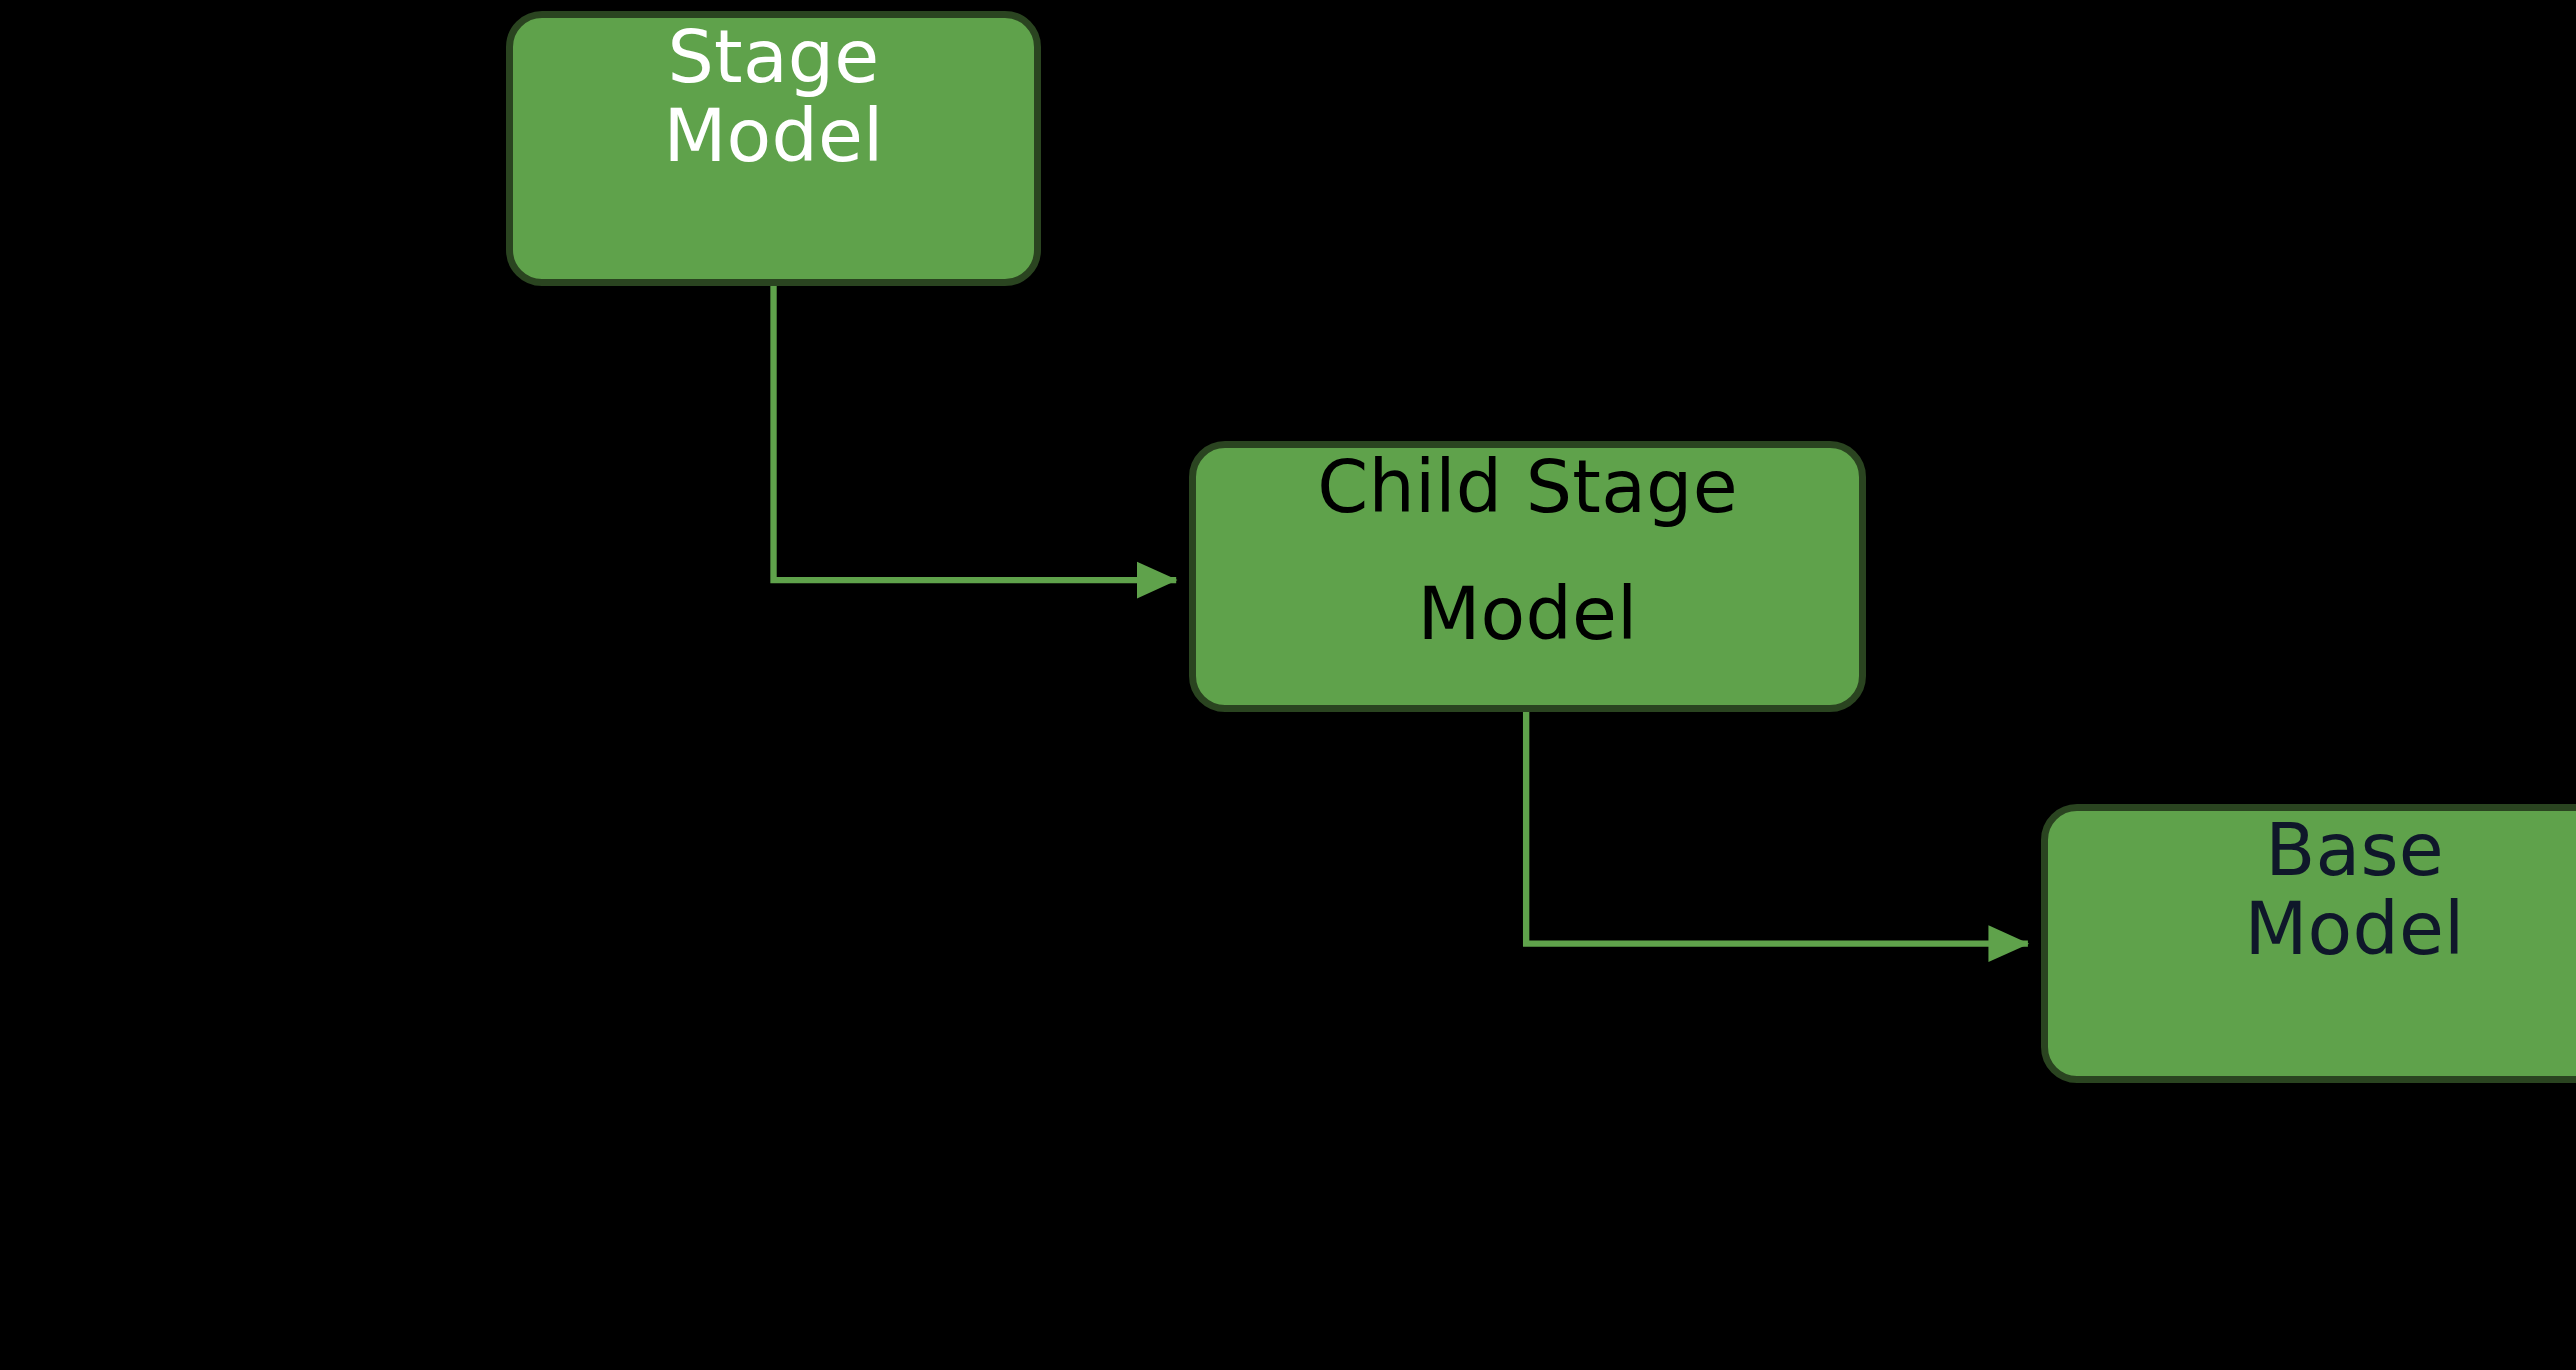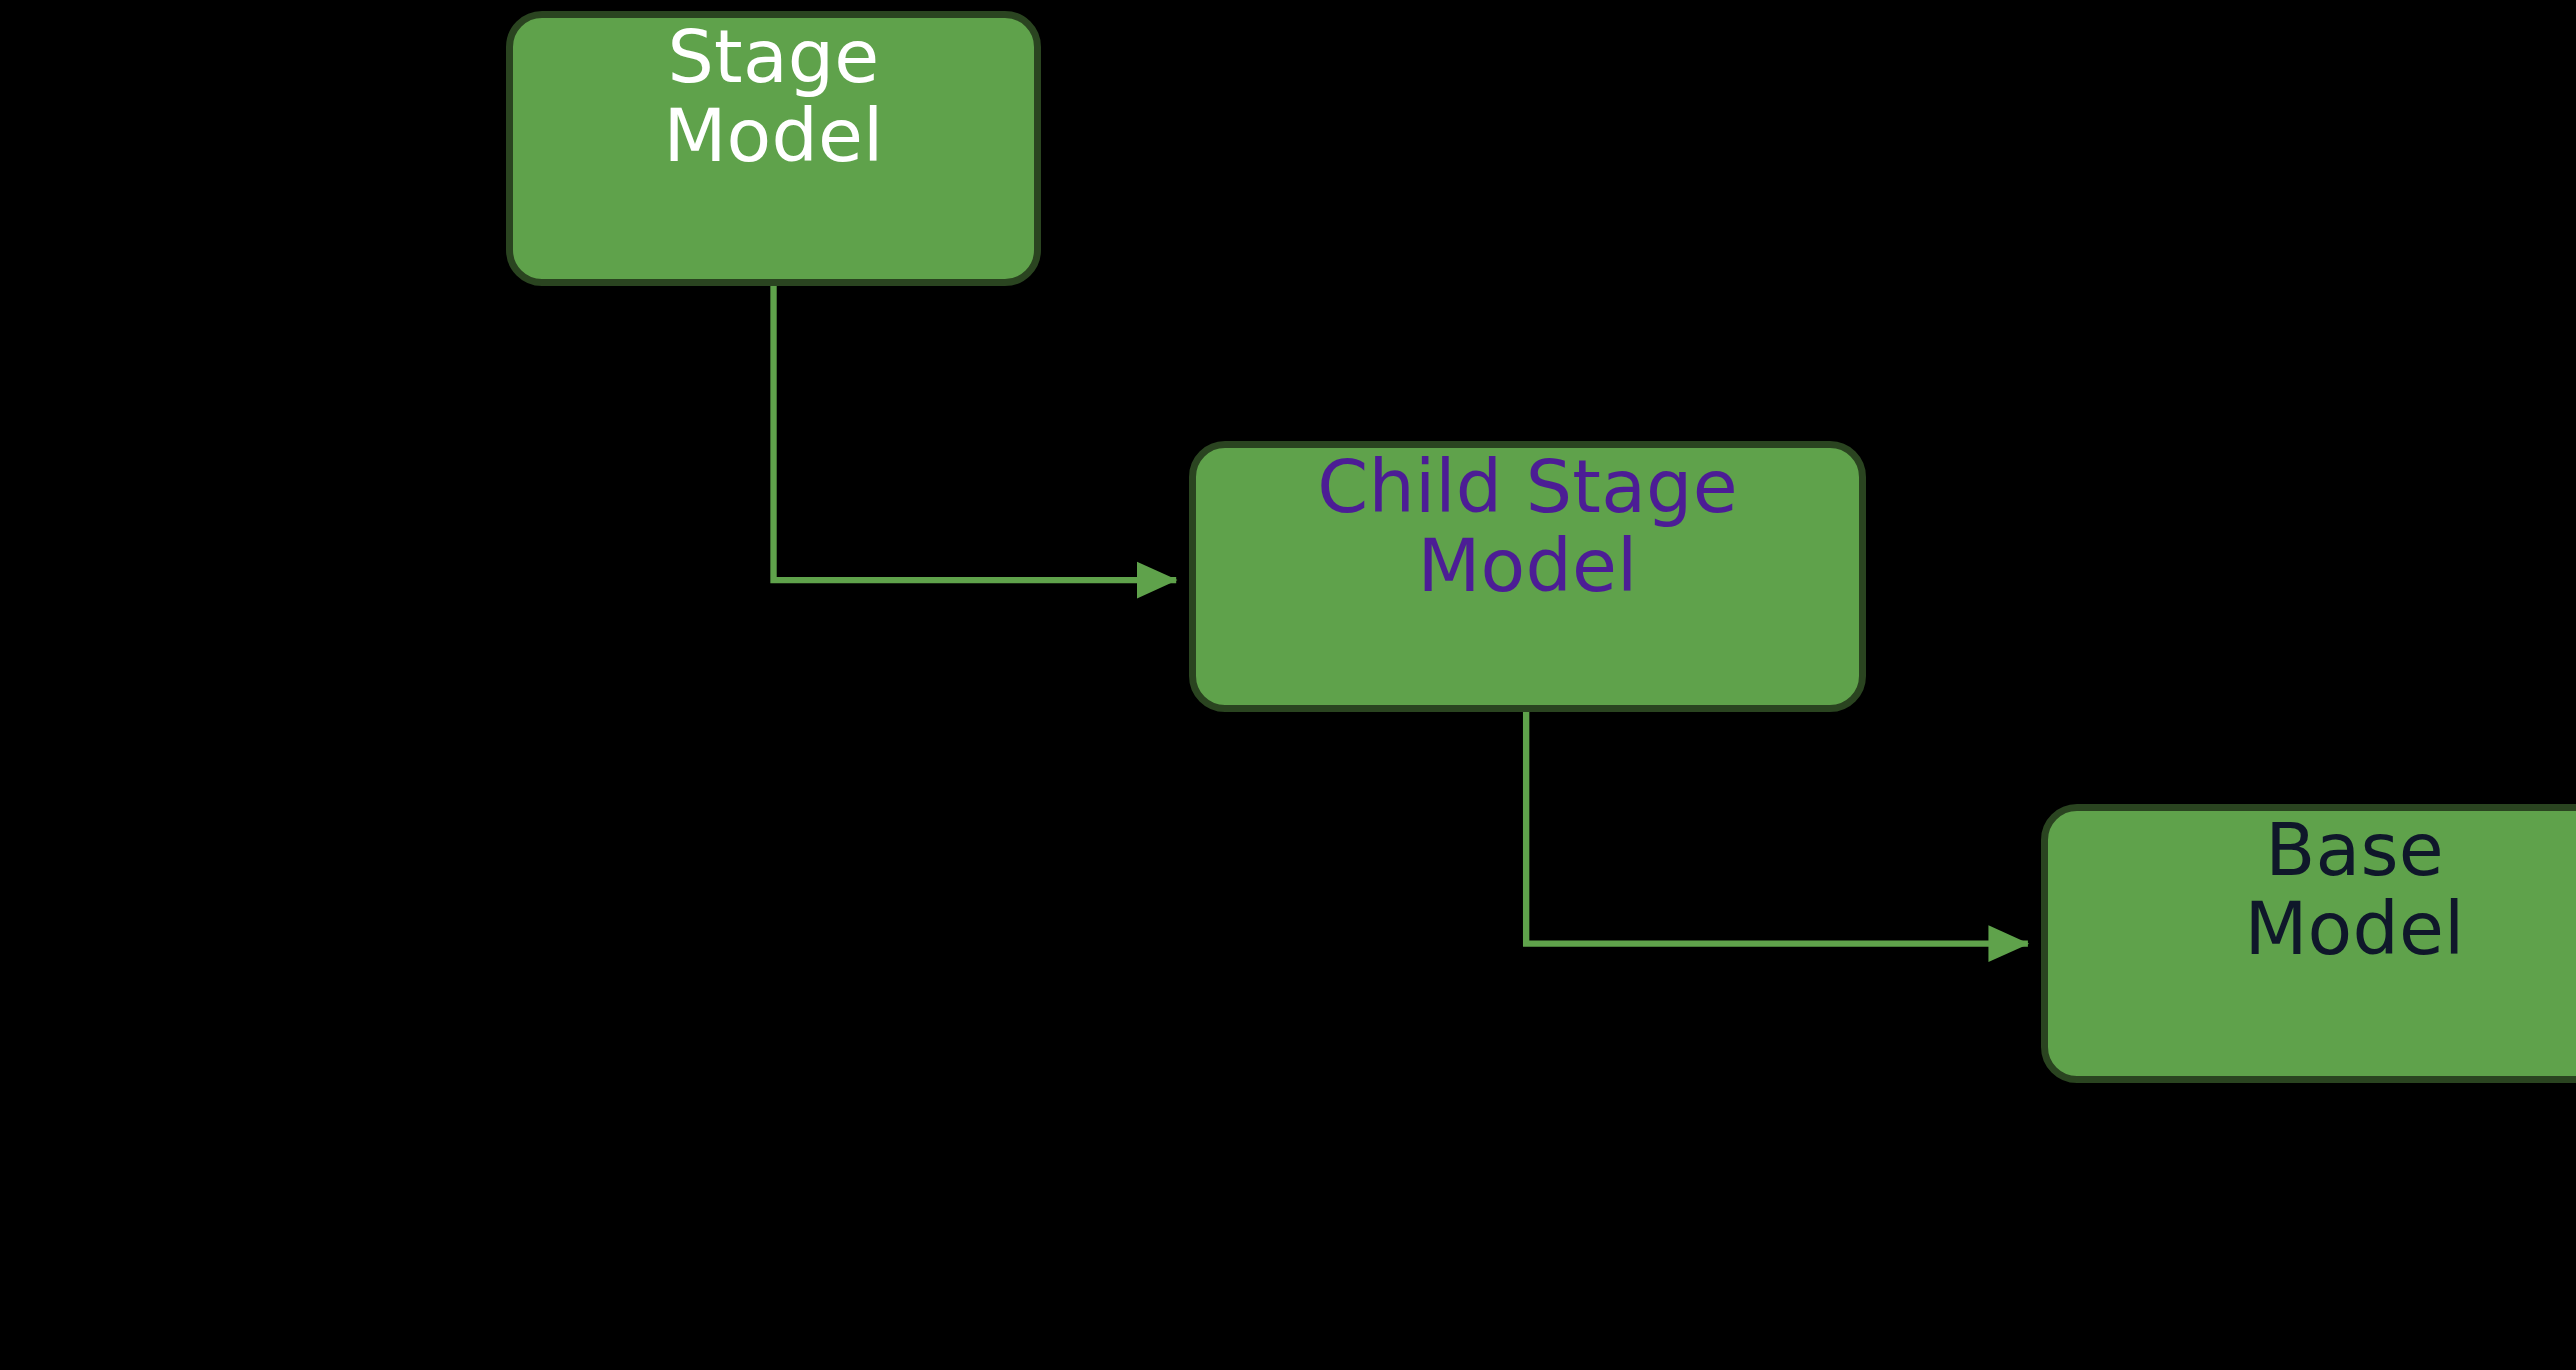--- a/index.html
+++ b/index.html
@@ -80,21 +80,21 @@
     <path fill="none" stroke="#5fa24b" stroke-width="7" stroke-linecap="butt" stroke-linejoin="miter" marker-end="url(#arrow-green)" d="M 851 313 L 851 638 L 1294 638"></path>
 
     <path fill="none" stroke="#5fa24b" stroke-width="7" stroke-linecap="butt" stroke-linejoin="miter" marker-end="url(#arrow-green)" d="M 1679 781 L 1679 1038 L 2231 1038"></path>
   </svg>
 
   <div class="node" id="node-stage-model" style="left: 506px; top: 11px; width: 535px; height: 275px; background: rgb(95, 162, 75); border-color: rgb(42, 68, 32); color: rgb(255, 255, 255);">
     <span class="node-line">Stage</span>
     <span class="node-line">Model</span>
   </div>
 
-  <div class="node" id="node-child-stage-model" style="left: 1189px; top: 441px; width: 677px; height: 271px; background: rgb(95, 162, 75); border-color: rgb(42, 68, 32); color: #4c1d95;">
+  <div class="node" id="node-child-stage-model" style="left: 1189px; top: 441px; width: 677px; height: 271px; background: rgb(95, 162, 75); border-color: rgb(42, 68, 32); color: #000000; gap: 48px;">
     <span class="node-line">Child Stage</span>
     <span class="node-line">Model</span>
   </div>
 
   <div class="node" id="node-base-model" style="left: 2041px; top: 804px; width: 627px; height: 279px; background: rgb(95, 162, 75); border-color: rgb(42, 68, 32); color: #0f172a;">
     <span class="node-line">Base</span>
     <span class="node-line">Model</span>
   </div>
 
 </div>

